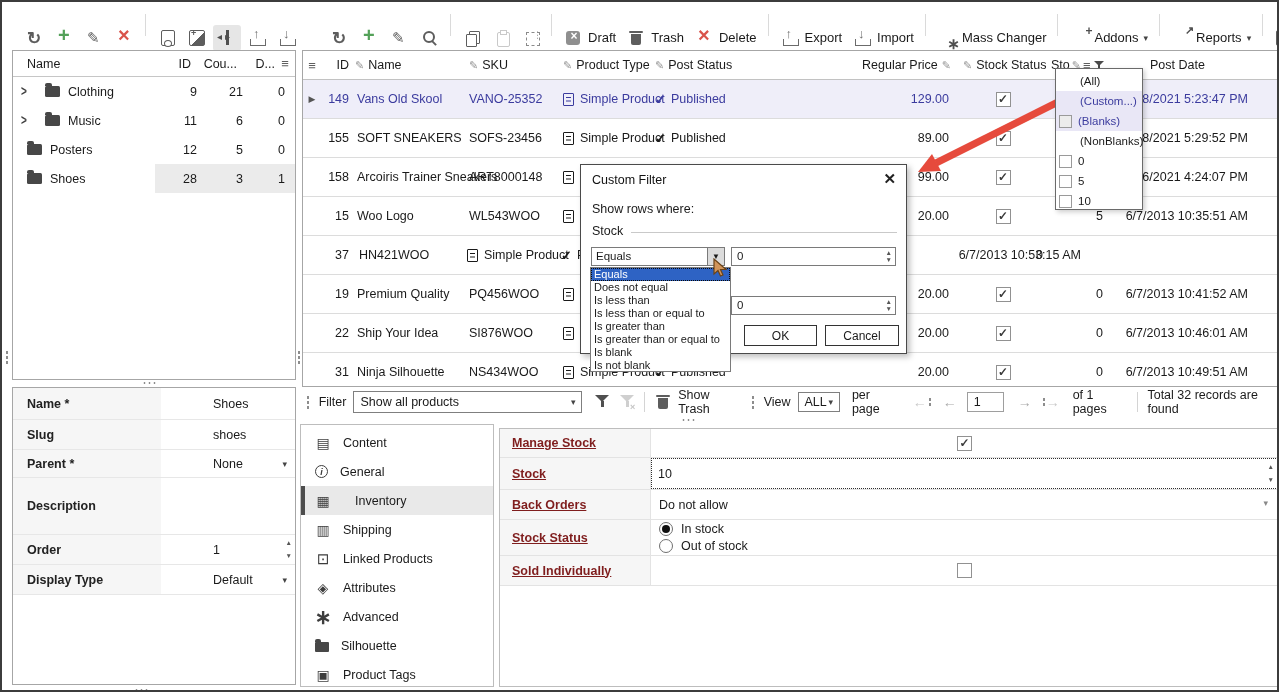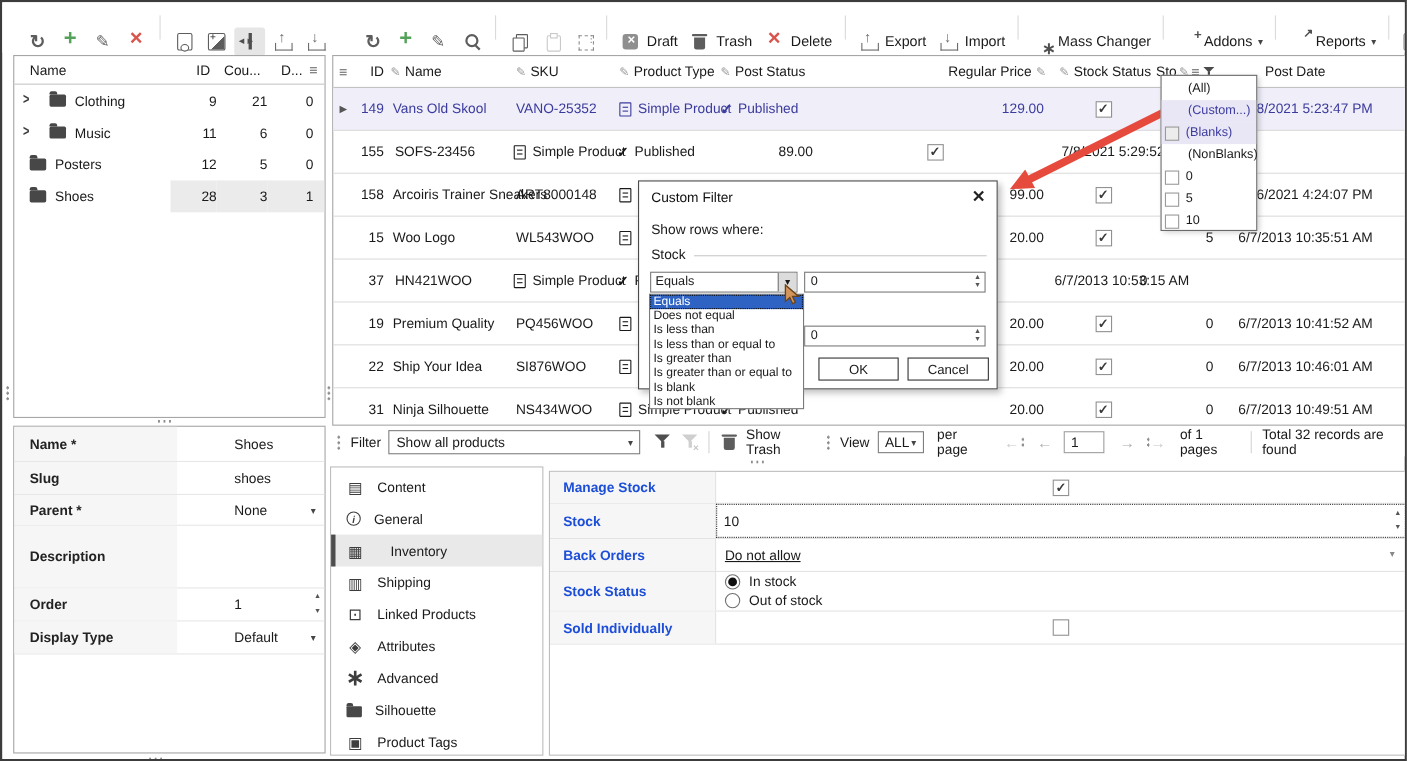--- a/index.html
+++ b/index.html
@@ -151,25 +151,25 @@
   [data-icon="linked-products-icon"]::before{content:"⊡";font-size:15px;}
   [data-icon="attributes-icon"]::before{content:"◈";}
   [data-icon="advanced-icon"]::before{content:"∗";font-size:20px;font-weight:700;line-height:8px;}
   [data-icon="categories-icon"]{background:#474747;width:14px;height:10px;border-radius:1px;position:relative;margin-top:2px;}
   [data-icon="categories-icon"]::before{content:"";position:absolute;top:-3px;left:0;width:6px;height:3px;background:#474747;border-radius:2px 2px 0 0;}
   [data-icon="product-tags-icon"]::before{content:"▣";}
 
   
   .form-panel{position:absolute;left:497px;top:426px;width:780px;height:259px;border:1px solid #bdbdbd;background:#fff;}
   .frow{display:flex;border-bottom:1px solid #e3e3e3;}
-  .frow .flabel{width:151px;background:#f6f6f6;padding-left:12px;display:flex;align-items:center;font-weight:700;color:#1d4ed8;border-right:1px solid #e3e3e3;}
+  .frow .flabel{width:151px;background:#f6f6f6;padding-left:12px;display:flex;align-items:center;font-weight:700;color:#7f1d1d;border-right:1px solid #e3e3e3;text-decoration:underline;}
   .frow .fvalue{flex:1;display:flex;align-items:center;position:relative;}
   .center-ctl{width:100%;display:flex;justify-content:center;}
   .stock-input{width:100%;height:100%;border:1.5px dotted #2e2e2e;display:flex;align-items:center;padding-left:6px;position:relative;background:#fff;}
-  .ddvalue{padding-left:8px;width:100%;position:relative;display:flex;text-decoration:underline;}
+  .ddvalue{padding-left:8px;width:100%;position:relative;display:flex;}
   .ddvalue .caret{position:absolute;right:10px;color:#888;}
   .radios{display:flex;flex-direction:column;gap:3px;padding-left:8px;}
   .radio-line{display:flex;align-items:center;gap:8px;}
 
   
   .dialog{position:absolute;left:578px;top:162px;width:327px;height:190px;background:#fff;border:1px solid #4a4a4a;box-shadow:3px 3px 6px rgba(0,0,0,.25);z-index:6;}
   .dlg-title{position:absolute;left:11px;top:8px;font-size:12.5px;color:#111;}
   .dlg-x{position:absolute;right:10px;top:5px;font-size:15px;color:#222;font-weight:600;}
   .dlg-prompt{position:absolute;left:11px;top:37px;}
   .dlg-field{position:absolute;left:11px;top:59px;display:flex;align-items:center;width:305px;gap:8px;}
@@ -446,20 +446,21 @@
           <div class="gc c-stockst">
             <span class="cb checked"></span>
           </div>
           <div class="gc c-stock"></div>
           <div class="gc c-date">7/8/2021 5:23:47 PM</div>
         </div>
 
         <div class="grow">
           <div class="gc c-ind"></div>
           <div class="gc c-id">155</div>
+          <div class="gc c-name">SOFT SNEAKERS</div>
           <div class="gc c-sku">SOFS-23456</div>
           <div class="gc c-type">
             <span class="i-doc"></span>
             <span>Simple Product</span>
           </div>
           <div class="gc c-status">
             <span class="chkmark">✓</span>
             <span>Published</span>
           </div>
           <div class="gc c-price">89.00</div>

